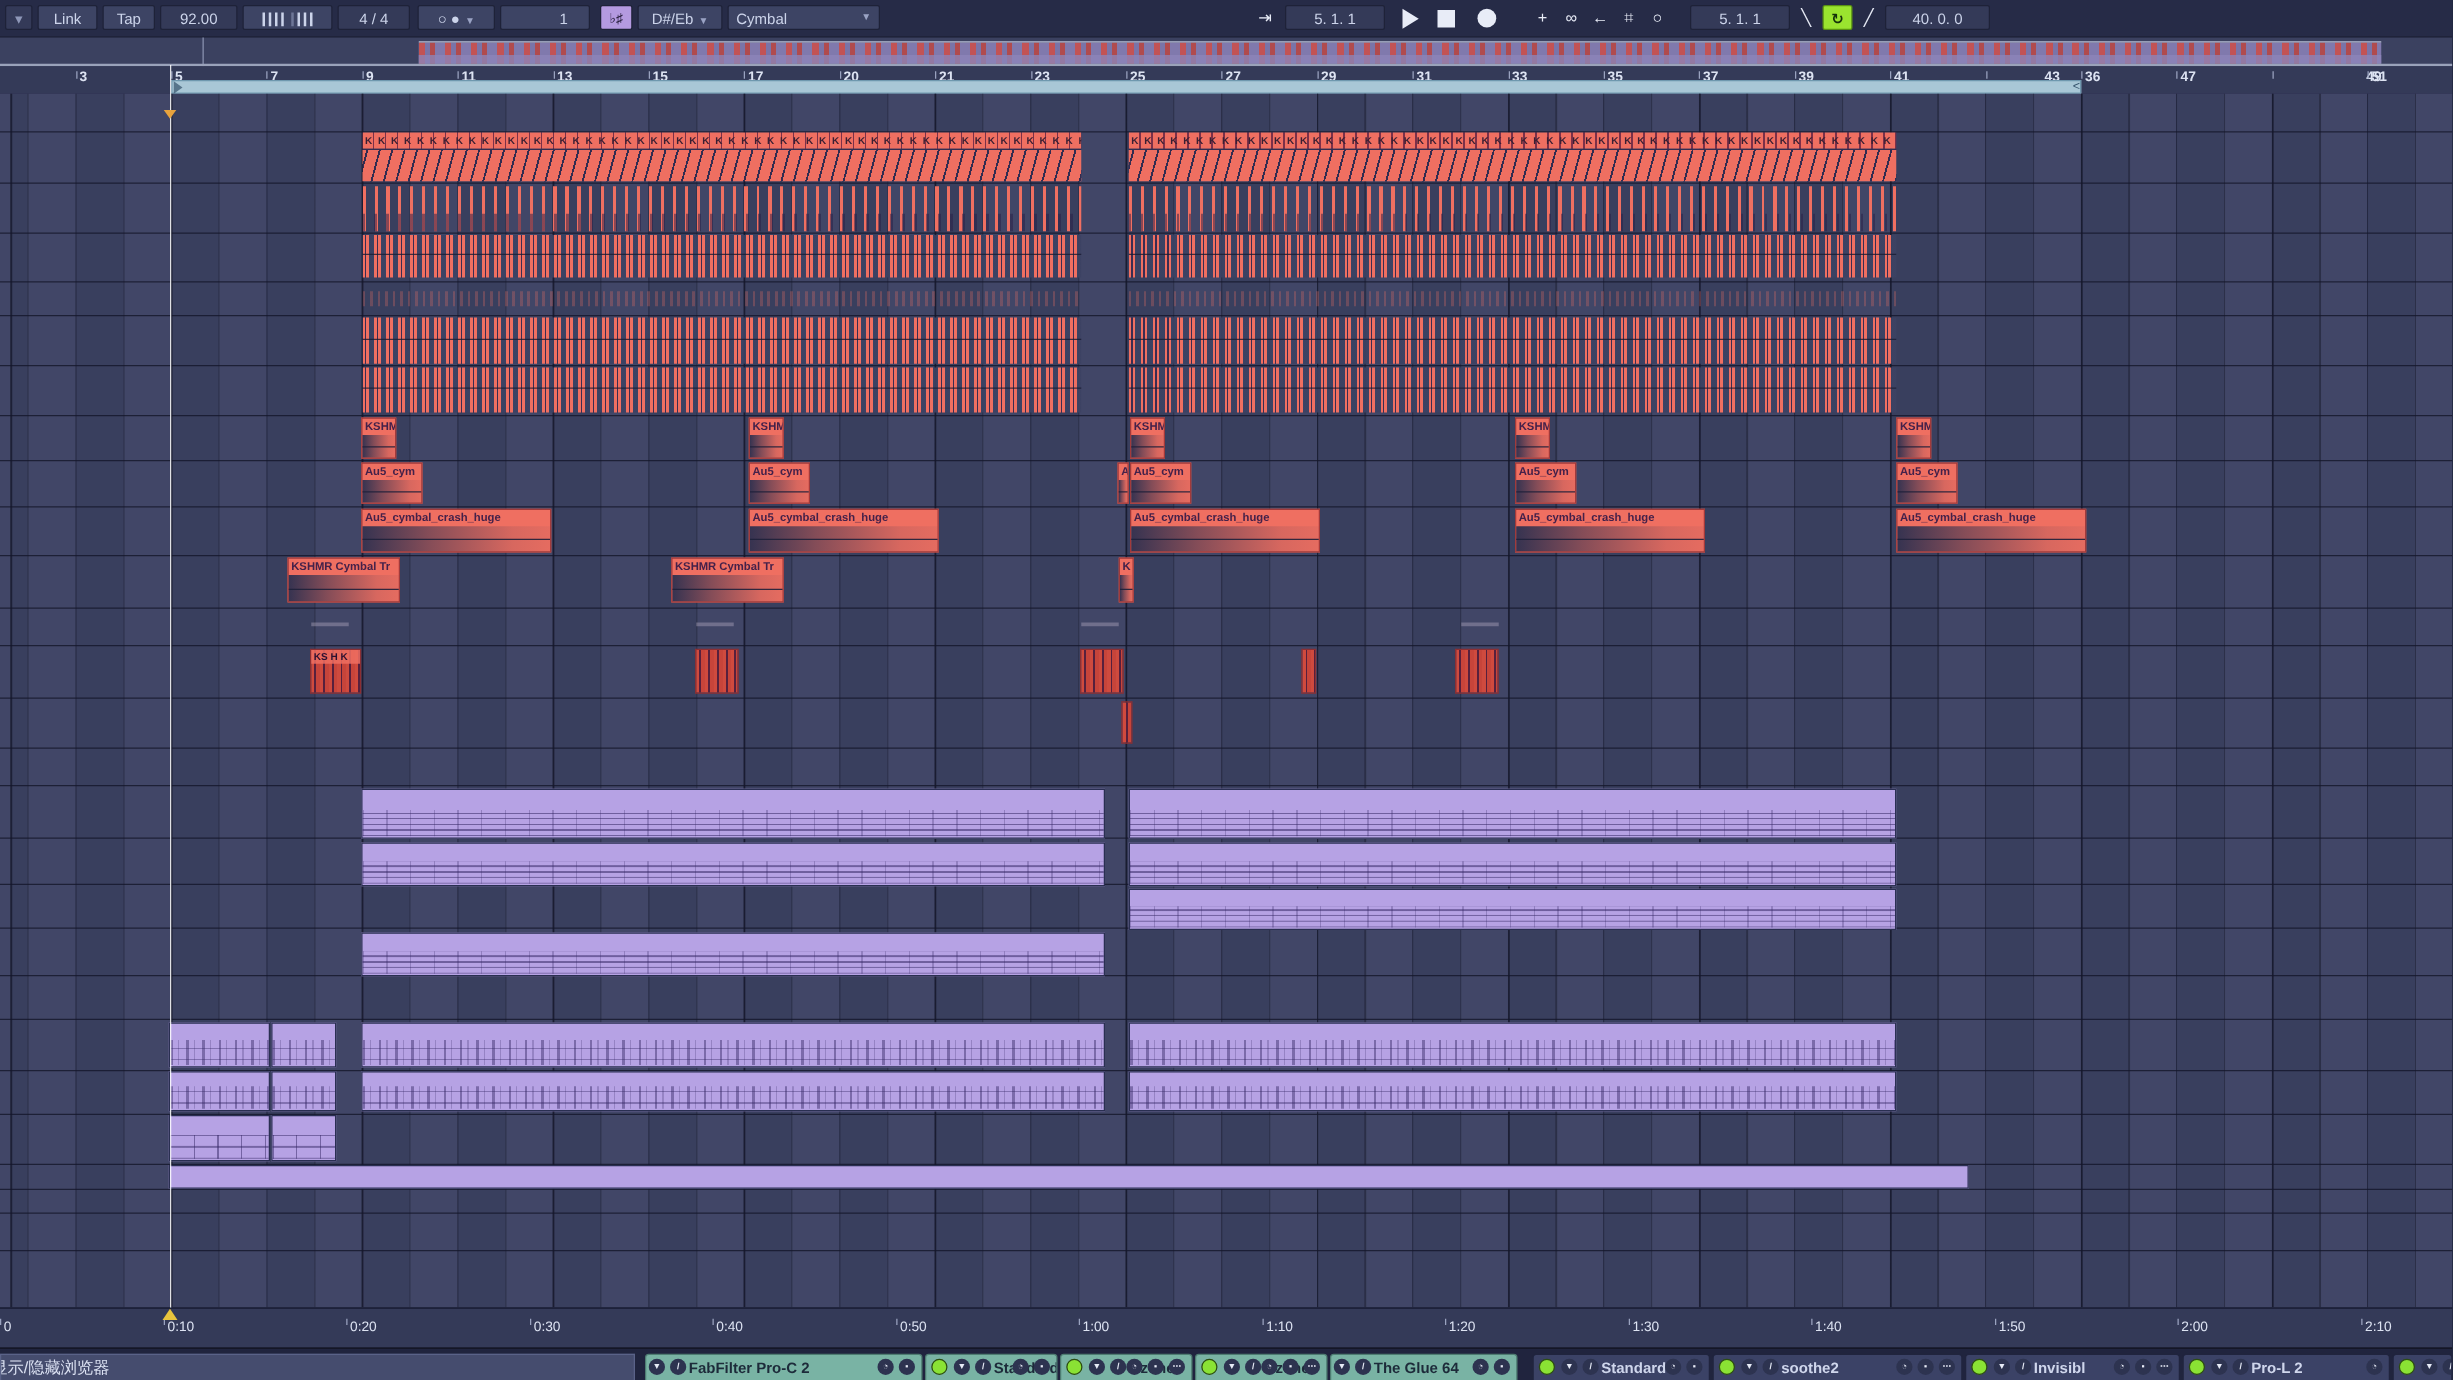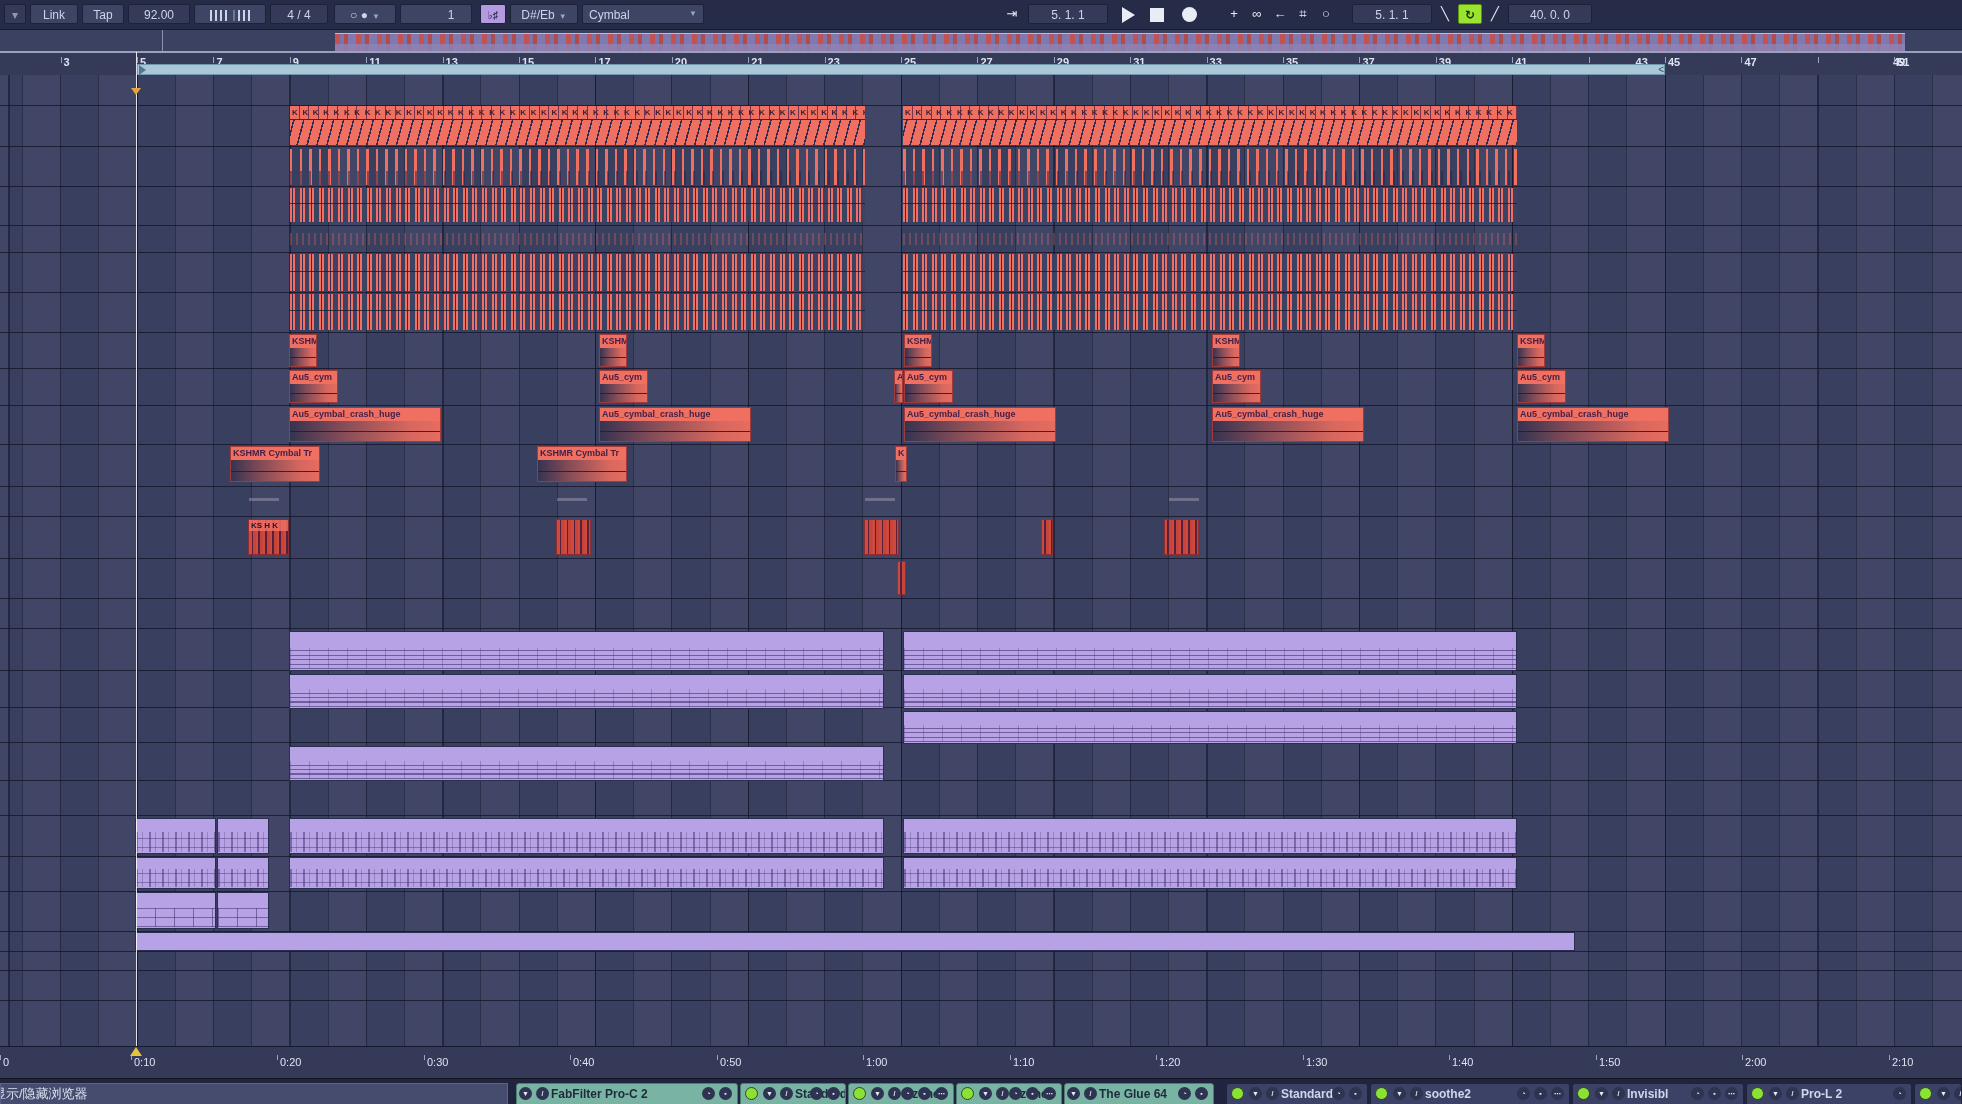--- a/index.html
+++ b/index.html
@@ -195,21 +195,21 @@
       <div class="barnum" style="left: 1286px;">35</div>
       <div class="bartick" style="left: 1359.4px;"></div>
       <div class="barnum" style="left: 1362.4px;">37</div>
       <div class="bartick" style="left: 1435.8px;"></div>
       <div class="barnum" style="left: 1438.8px;">39</div>
       <div class="bartick" style="left: 1512.2px;"></div>
       <div class="barnum" style="left: 1515.2px;">41</div>
       <div class="bartick" style="left: 1588.6px;"></div>
       <div class="barnum" style="left: 1591.6px; margin-left: 44px;">43</div>
       <div class="bartick" style="left: 1665px;"></div>
-      <div class="barnum" style="left: 1668px;">45</div>
+      <div class="barnum" style="left: 1668px;">36</div>
       <div class="bartick" style="left: 1741.4px;"></div>
       <div class="barnum" style="left: 1744.4px;">47</div>
       <div class="bartick" style="left: 1817.8px;"></div>
       <div class="barnum" style="left: 1893px;">49</div>
       <div class="bartick" style="left: 1894.2px;"></div>
       <div class="barnum" style="left: 1897.2px;">51</div>
     </div>
   <div id="loopbrace">
     <div class="lb-l"></div>
     <div class="lb-r">&lt;</div>

